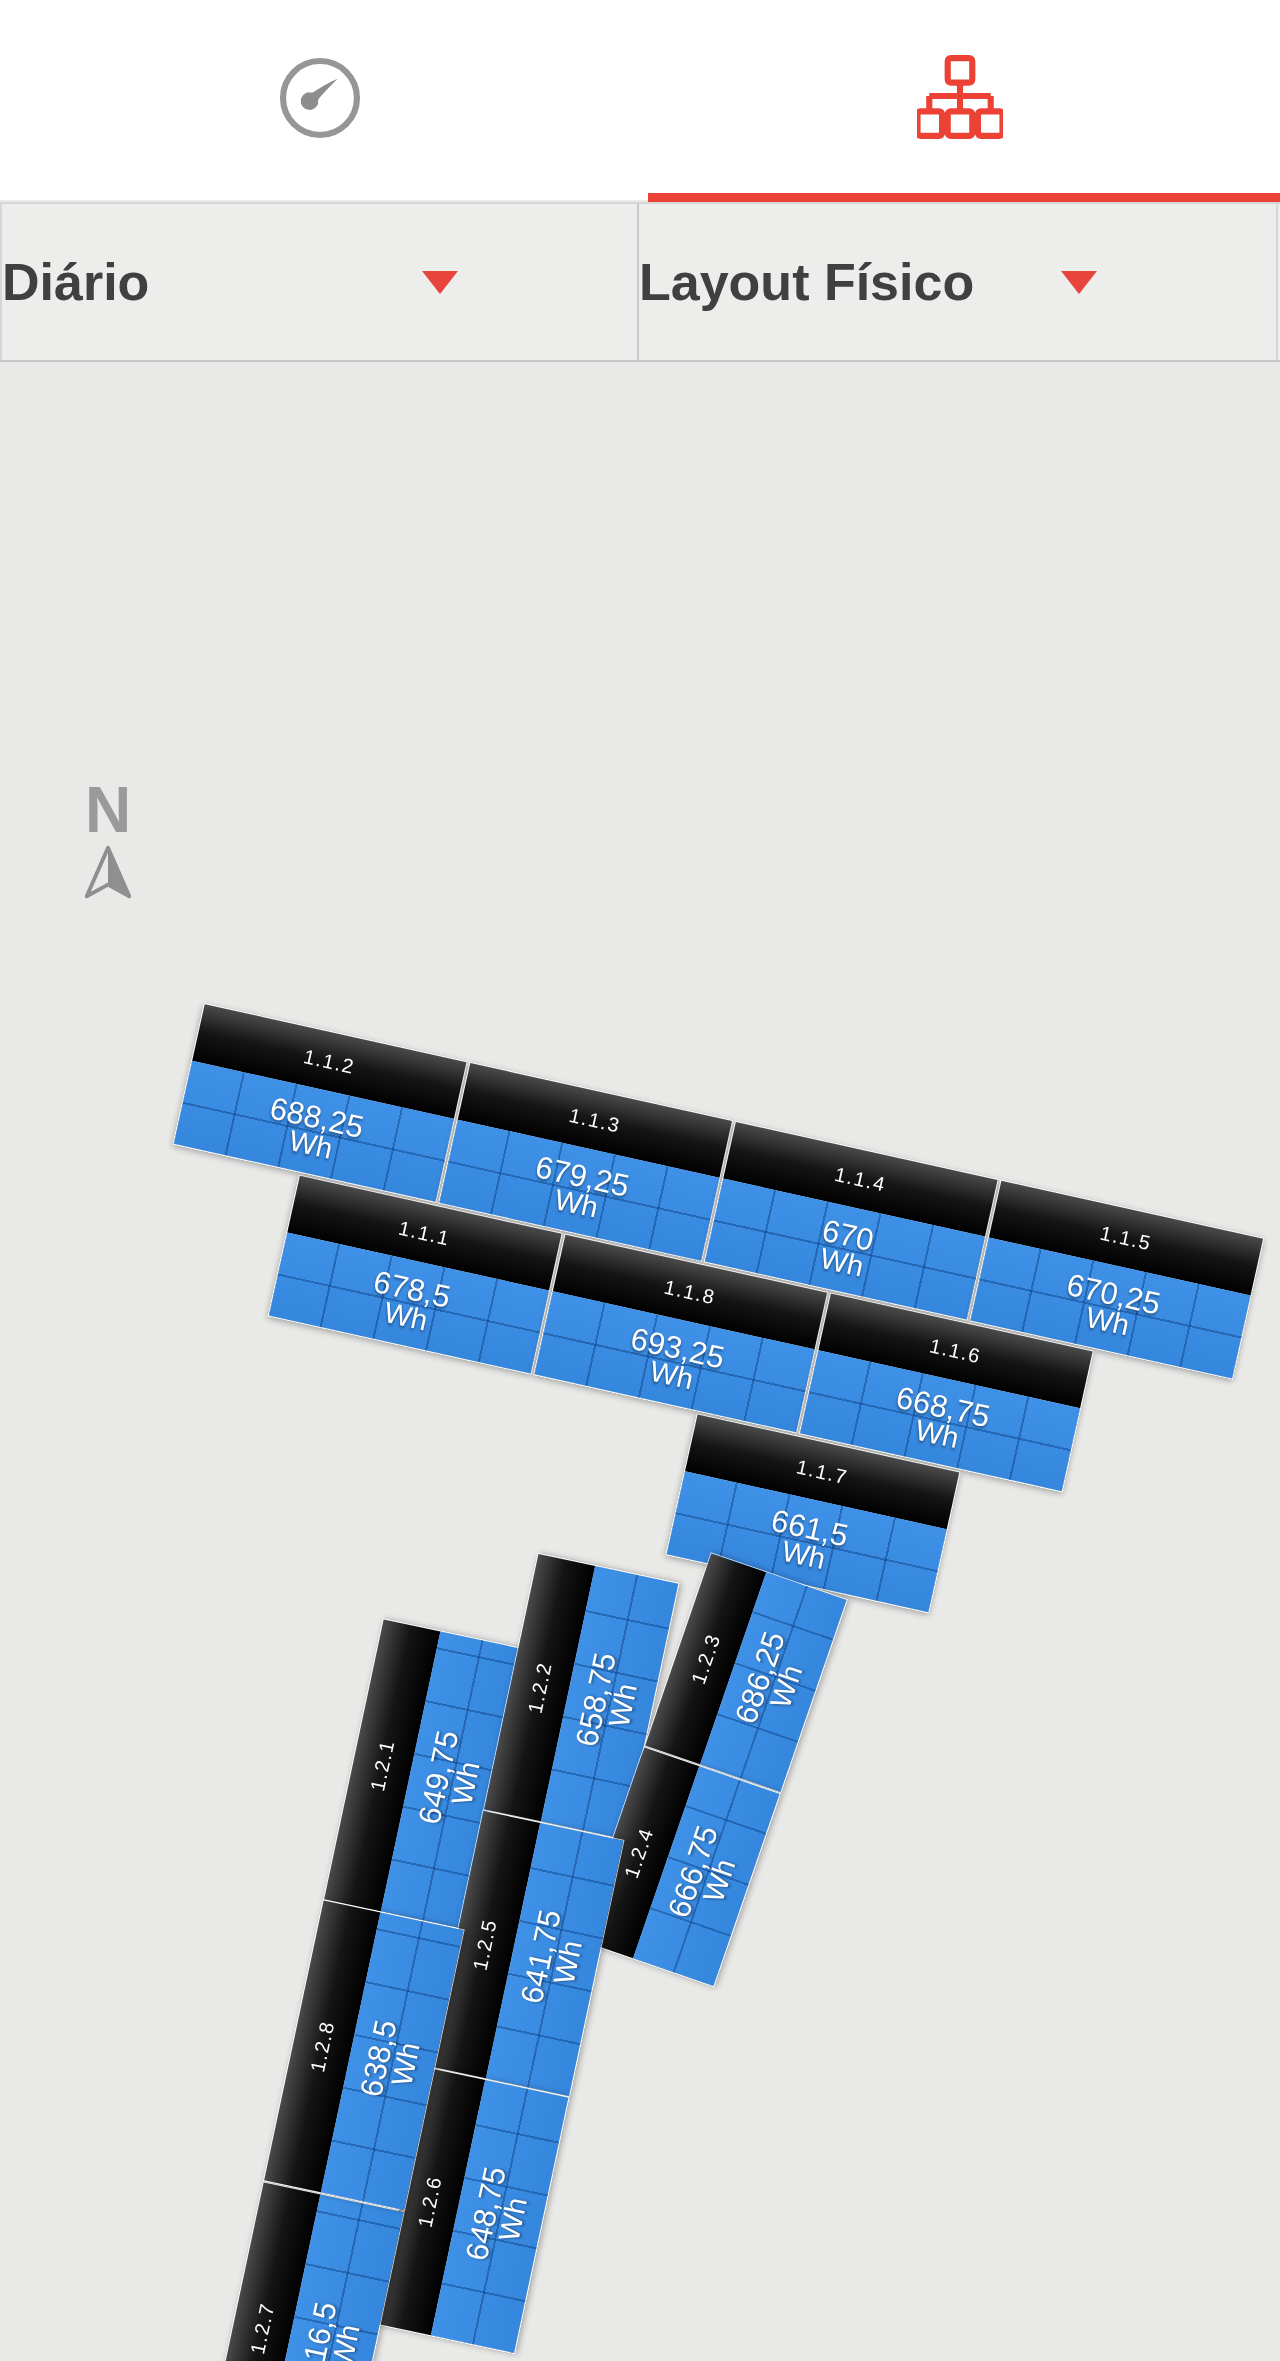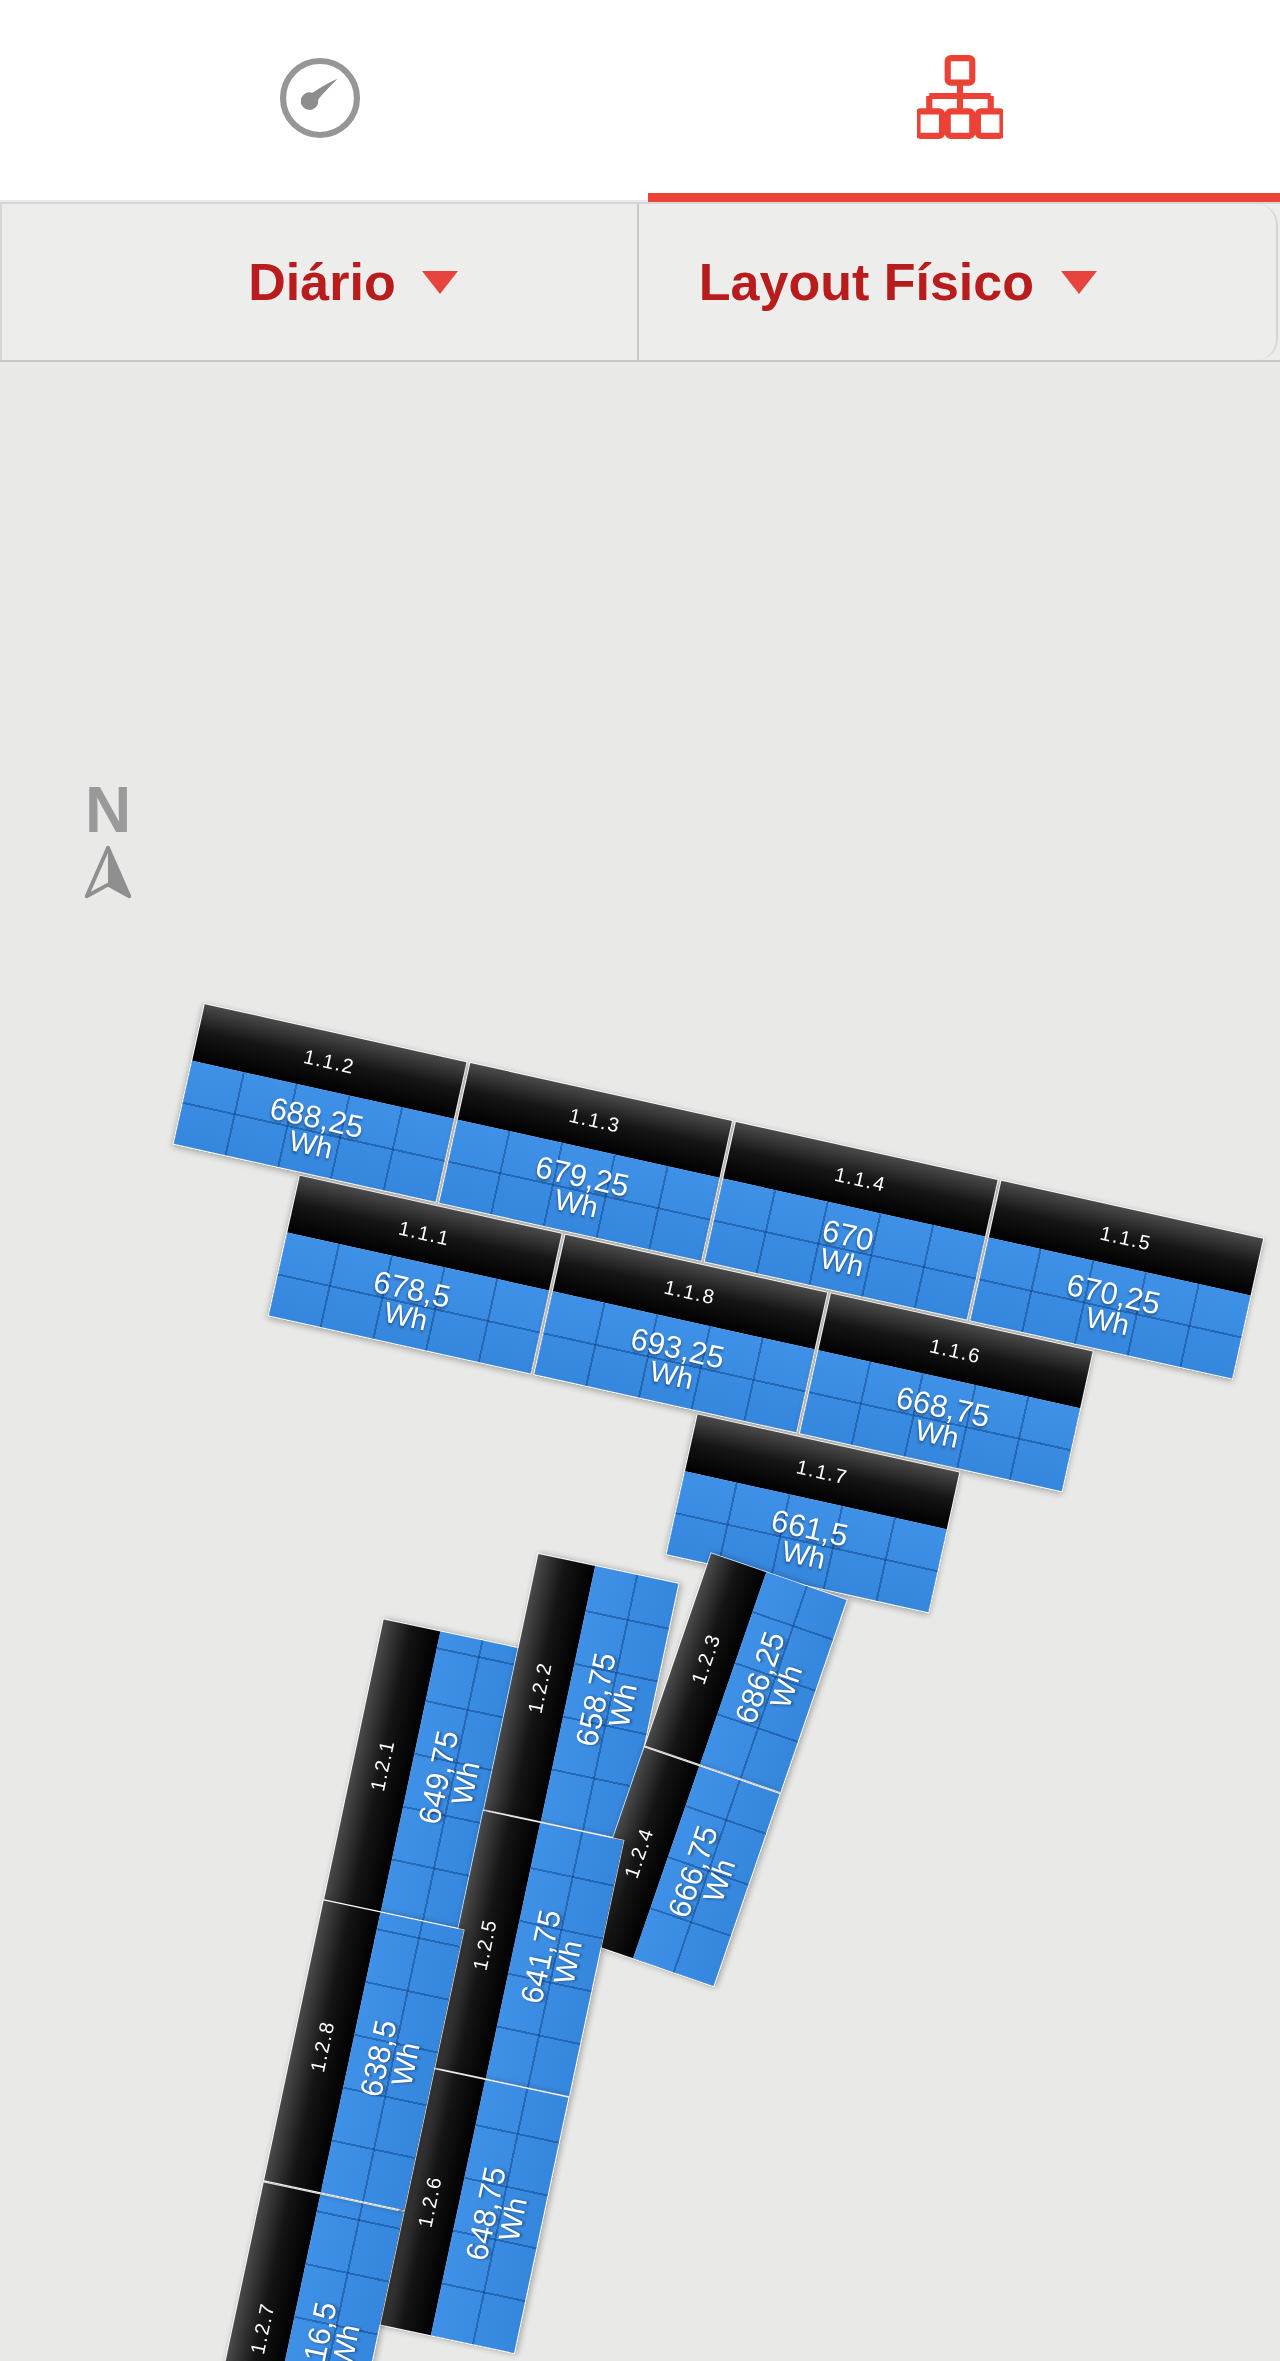--- a/index.html
+++ b/index.html
@@ -15,22 +15,22 @@
   #tab-layout{left:640px;}
   #tab-indicator{position:absolute;left:648px;top:193px;width:632px;height:9px;background:#ec4236;}
   
   #filterbar{
     position:absolute;left:0;top:202px;width:1280px;height:160px;background:#ededec;
     border-top:2px solid #d6d6d6;border-bottom:2px solid #c7c7c7;box-sizing:border-box;
     display:flex;
   }
   .dropdown{position:relative;height:100%;width:639px;display:flex;align-items:center;box-sizing:border-box;}
   #dd-period{border-right:2px solid #c9c9c9;border-left:2px solid #d6d6d6;}
-  #dd-view{border-right:2px solid #d6d6d6;border-radius:21px;}
-  .dd-label{width:62%;text-align:right;color:#b91c1c;font-size:52px;font-weight:bold;letter-spacing:0;}
+  #dd-view{border-right:2px solid #d6d6d6;}
+  .dd-label{width:62%;text-align:left;color:#404040;font-size:52px;font-weight:bold;letter-spacing:0;}
   .dd-caret-box{width:14%;display:flex;align-items:center;justify-content:center;}
   .dd-caret{width:0;height:0;border-left:18px solid transparent;border-right:18px solid transparent;border-top:23px solid #e8443e;}
   
   #map{position:absolute;left:0;top:362px;width:1280px;height:1999px;background:#e9e9e8;}
   
   #compass{position:absolute;left:76px;top:416px;width:64px;text-align:center;}
   #compass-n{font-size:64px;font-weight:bold;color:#9a9a9a;line-height:1;display:block;}
   #compass-arrow{display:block;margin:2px auto 0 auto;}
   
   #top-array{position:absolute;transform-origin:0 0;}

